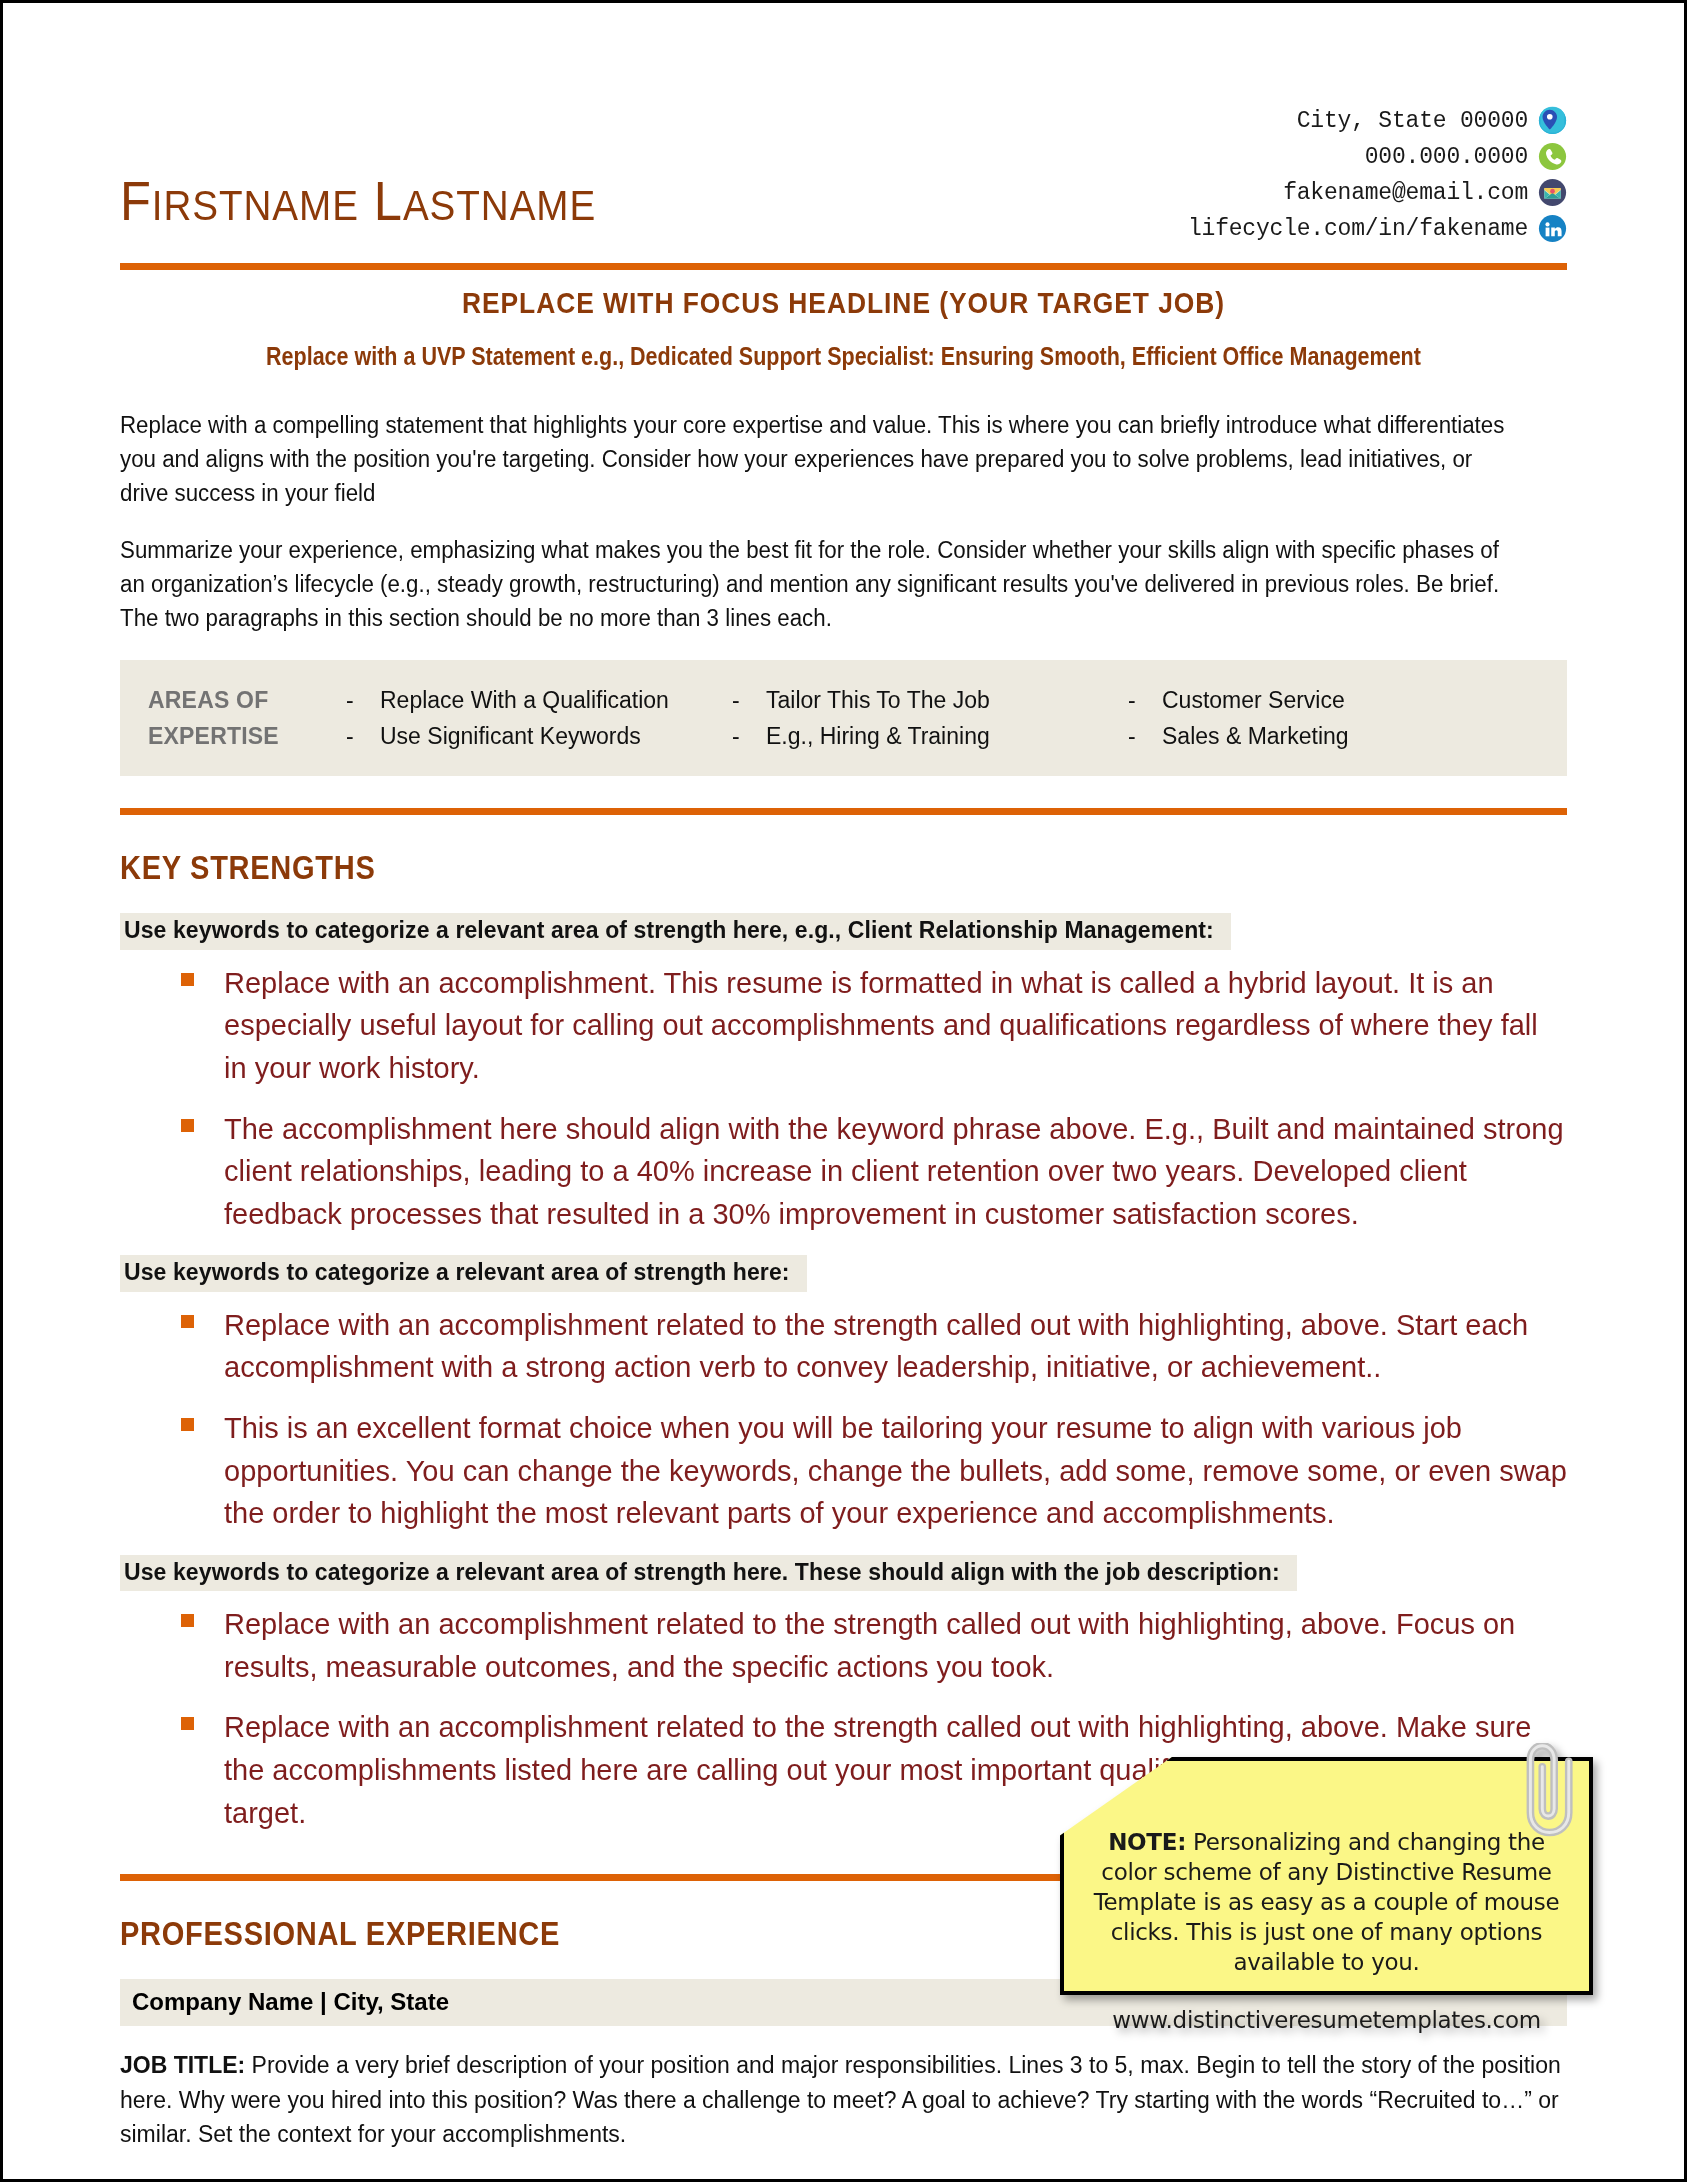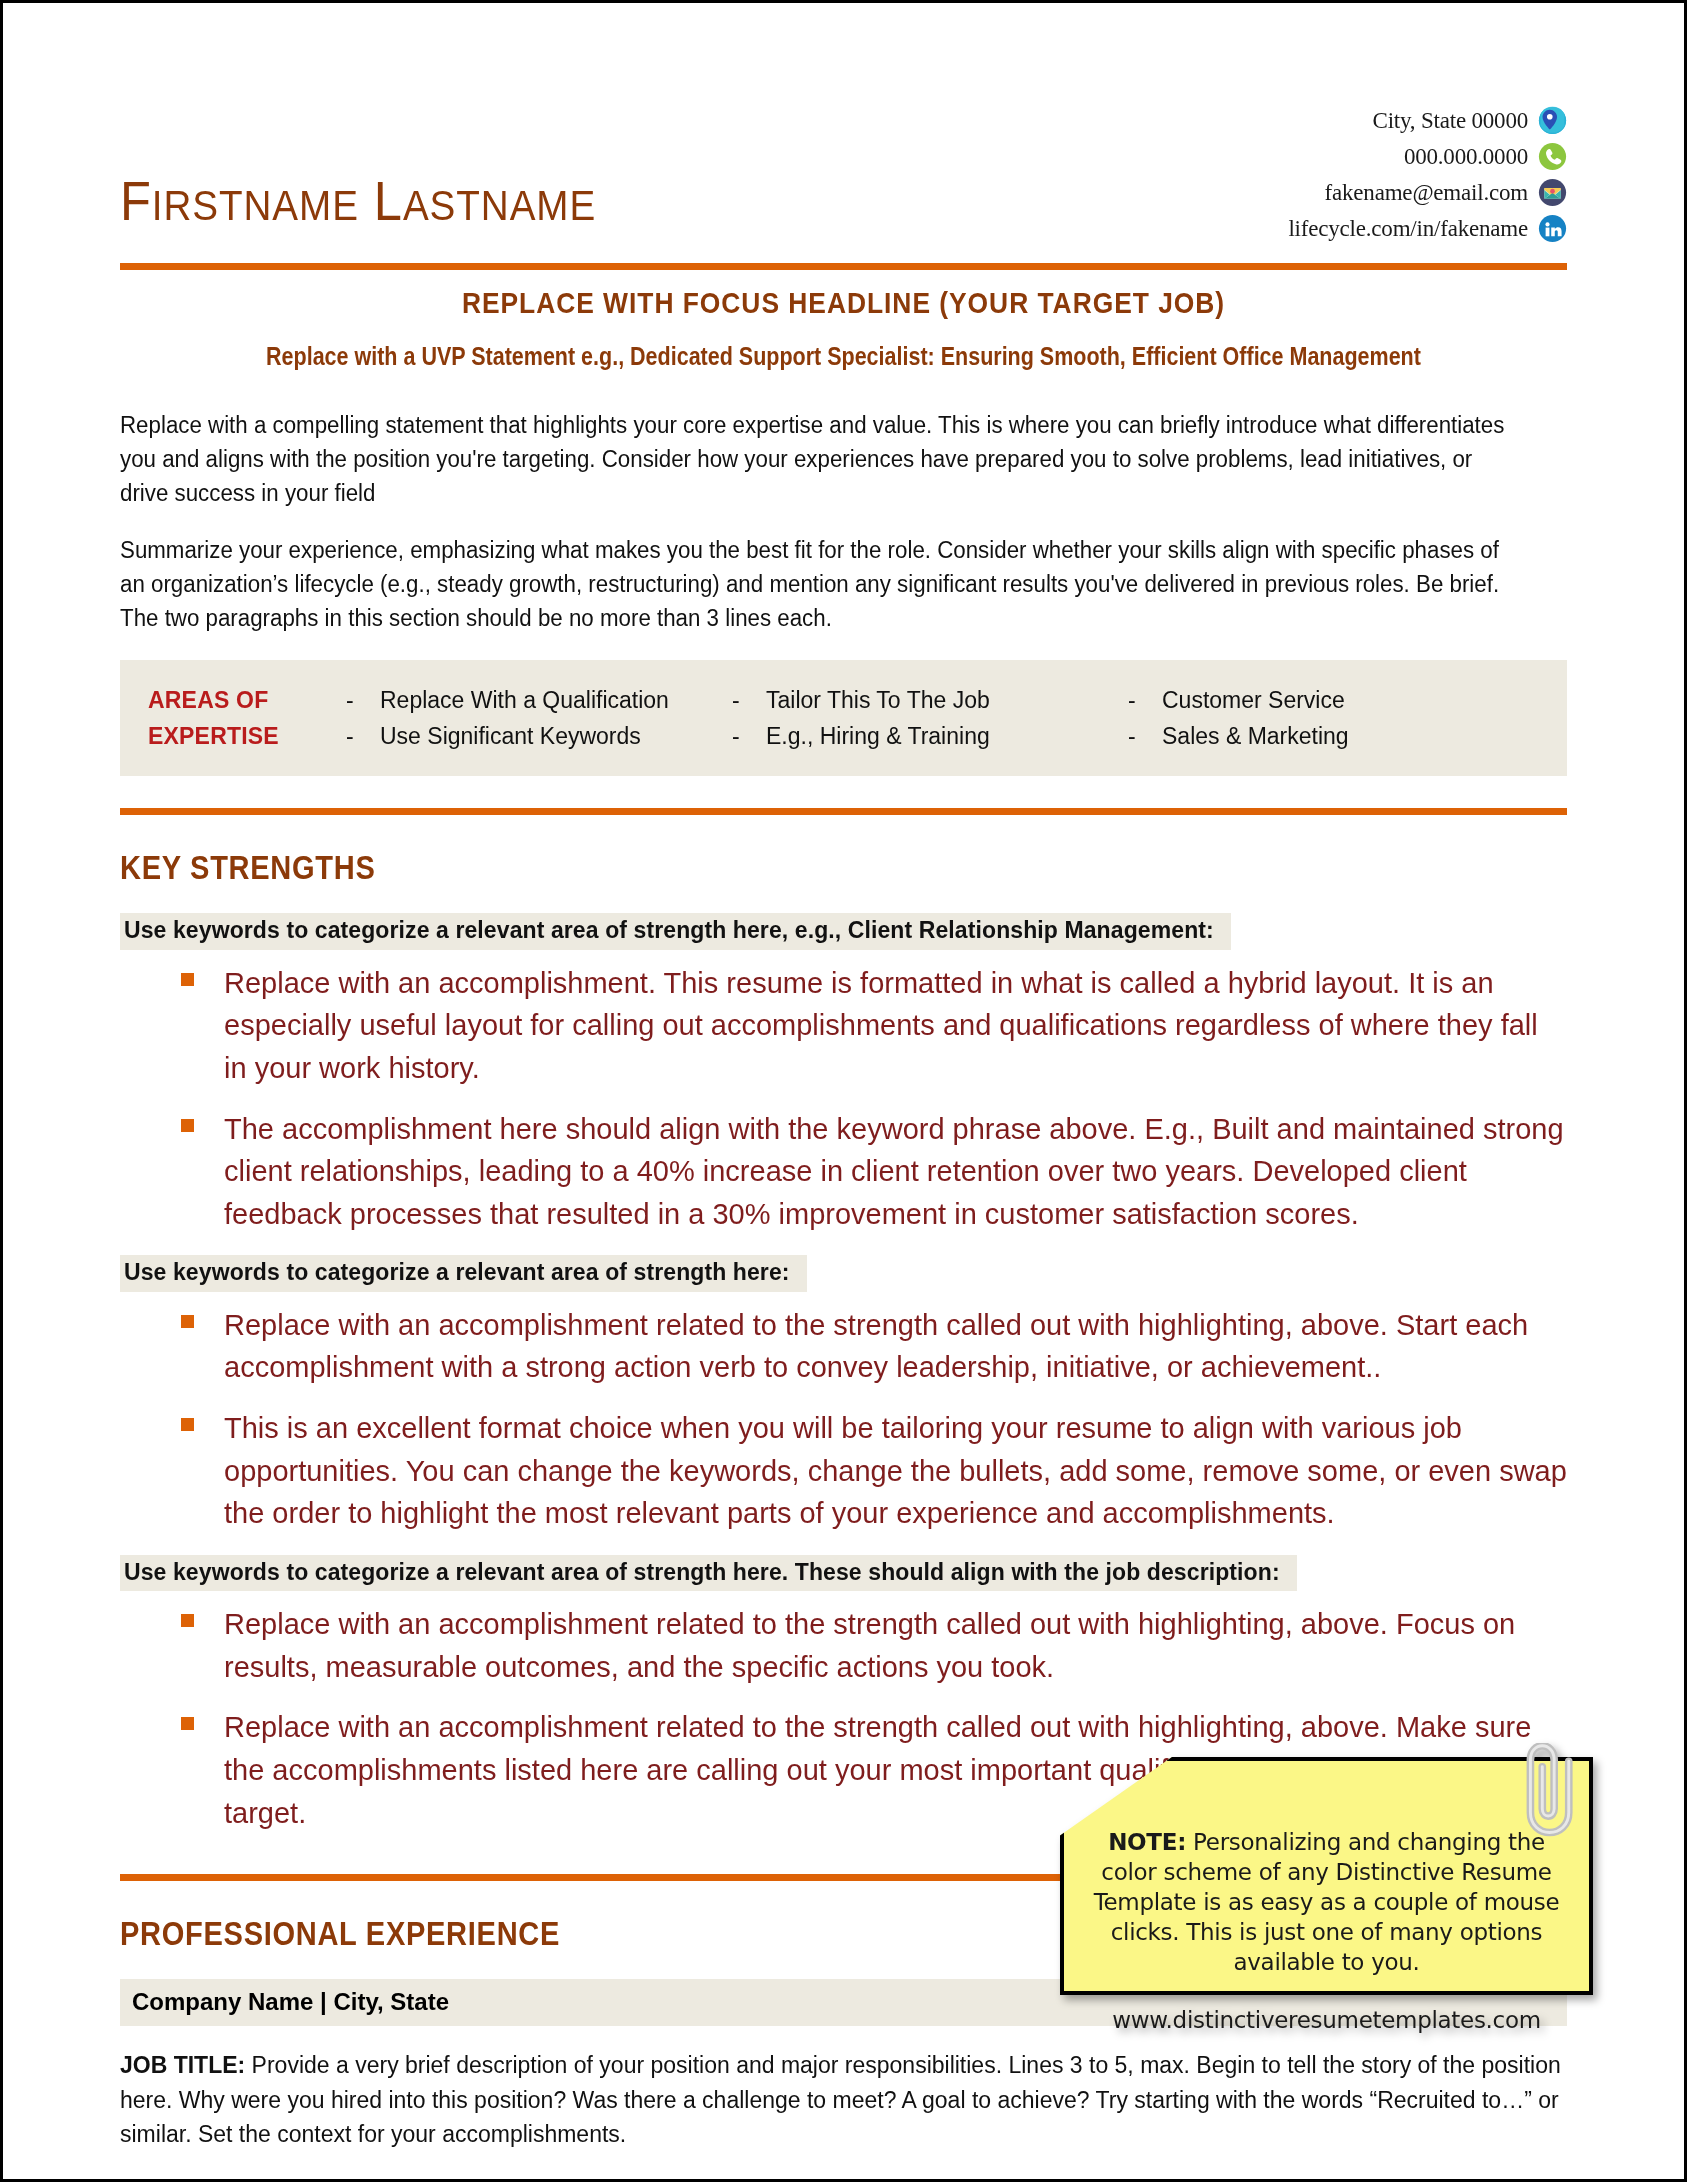--- a/index.html
+++ b/index.html
@@ -60,21 +60,21 @@
   .contact-row {
     display: flex;
     align-items: center;
     justify-content: flex-end;
     gap: 10px;
     height: 33px;
   }
   .contact-text {
     font-size: 23px;
     color: #1a1a1a;
-    font-family: Liberation Serif, serif;
+    font-family: Liberation Mono, monospace;
     letter-spacing: -0.2px;
     text-align: right;
     white-space: nowrap;
   }
   .cicon {
     width: 29px; height: 29px;
     flex: 0 0 29px;
     display: block;
   }
 
@@ -124,21 +124,21 @@
     background: #EDEAE0;
     padding: 22px 28px 22px 28px;
     margin-top: 16px;
     display: flex;
     align-items: flex-start;
   }
   .aoe-label {
     font-weight: 700;
     font-size: 23px;
     line-height: 1.58;
-    color: #b91c1c;
+    color: #737373;
     width: 198px;
     flex: 0 0 198px;
     font-family: "Liberation Sans Narrow", "Liberation Sans", sans-serif;
     letter-spacing: 0.2px;
   }
   .aoe-cols { display: flex; flex: 1; }
   .aoe-col {
     display: flex;
     flex-direction: column;
     font-size: 23px;

